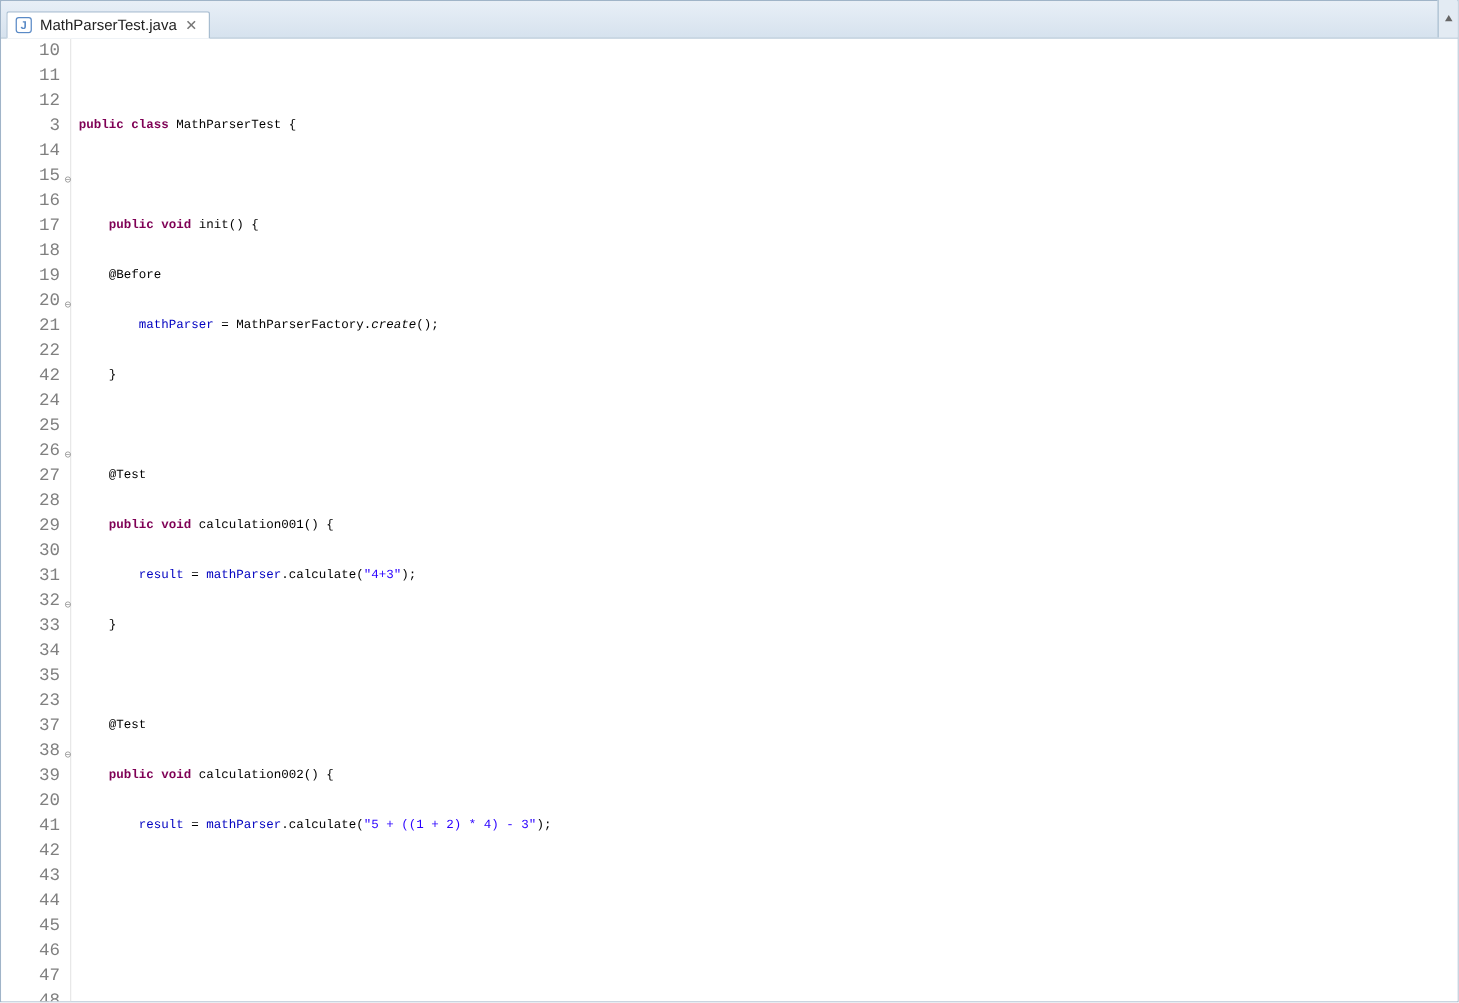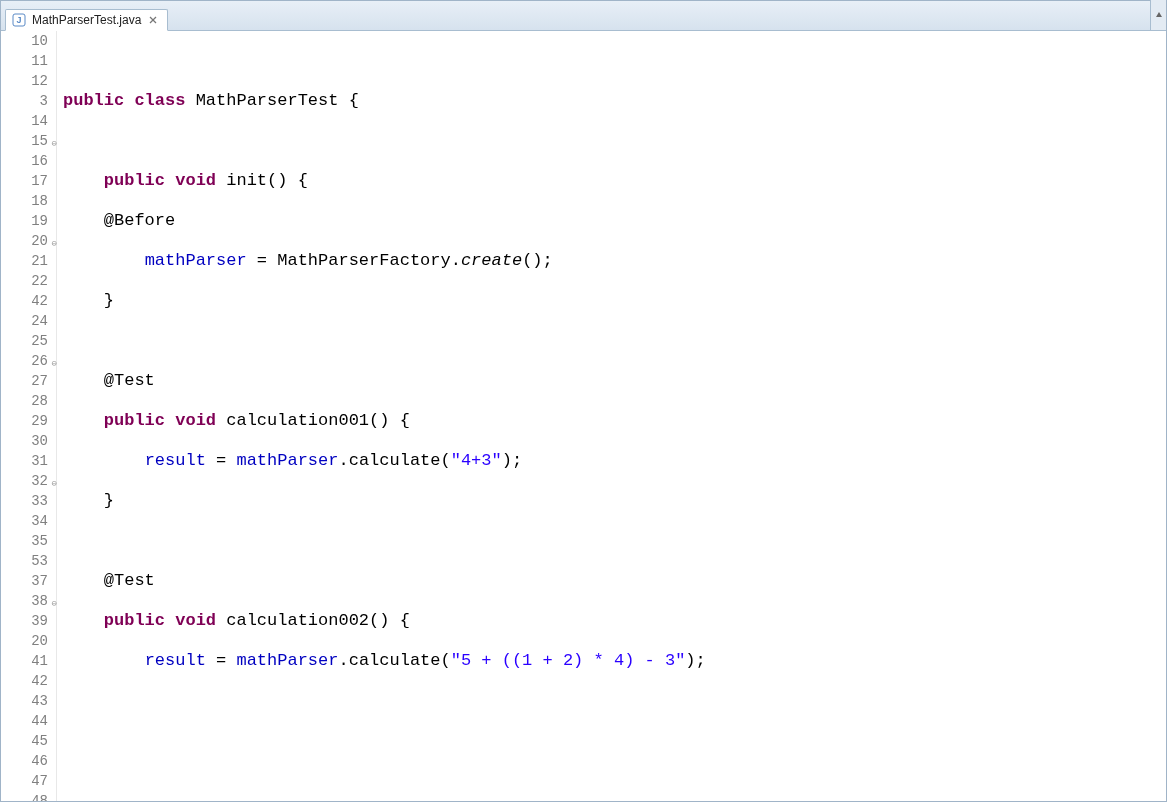--- a/index.html
+++ b/index.html
@@ -83,21 +83,21 @@
     position:absolute;
     right:-1px; top:3px;
     width:8px; height:8px;
     font-size:9px;
     color:#999;
   }
   .code {
     flex:1;
     padding-left: 6px;
     line-height: 20px;
-    font-size: 17px;
+    font-size: 10px;
     white-space: pre;
     color: #000;
   }
   .code .row { height:20px; }
   .kw { color: #7f0055; font-weight: bold; }
   .fld { color: #0000c0; }
   .str { color: #2a00ff; }
   .it { font-style: italic; }
 </style>
 </head>
@@ -148,21 +148,21 @@
         <div class="ln">26<span class="ann">⊖</span></div>
         <div class="ln">27</div>
         <div class="ln">28</div>
         <div class="ln">29</div>
         <div class="ln">30</div>
         <div class="ln">31</div>
         <div class="ln">32<span class="ann">⊖</span></div>
         <div class="ln">33</div>
         <div class="ln">34</div>
         <div class="ln">35</div>
-        <div class="ln">53</div>
+        <div class="ln">23</div>
         <div class="ln">37</div>
         <div class="ln">38<span class="ann">⊖</span></div>
         <div class="ln">39</div>
         <div class="ln">20</div>
         <div class="ln">41</div>
         <div class="ln">42</div>
         <div class="ln">43</div>
         <div class="ln">44</div>
         <div class="ln">45</div>
         <div class="ln">46</div>

